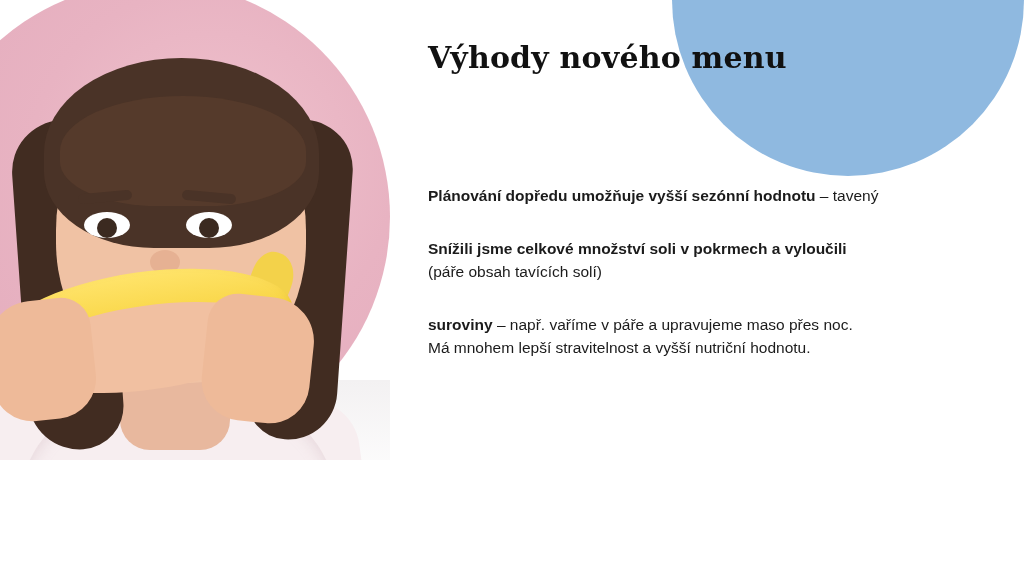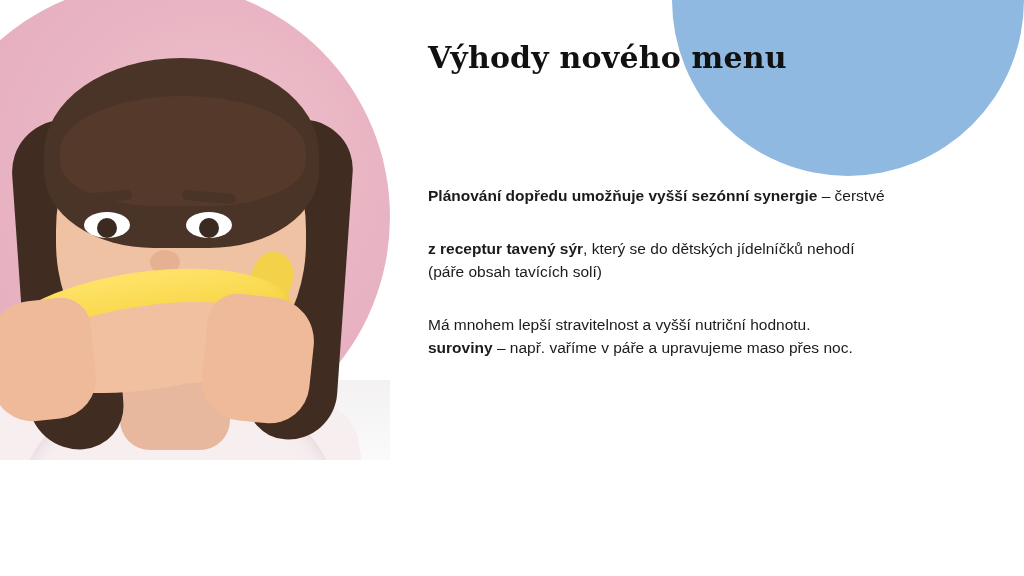--- a/index.html
+++ b/index.html
@@ -297,29 +297,29 @@
   </div>
 
   <div class="blue-shape"></div>
 
   <div class="content">
     <div class="slide-title">Výhody nového menu</div>
 
     <div class="bullets">
 
       <div class="bullet">
-        <p><span class="b">Plánování dopředu umožňuje vyšší sezónní synergie</span><span> – čerstvé</span></p>
+        <p><span class="b">Plánování dopředu umožňuje vyšší sezónní hodnotu</span><span> – tavený</span></p>
       </div>
 
       <div class="bullet">
-        <p><span class="b">z receptur tavený sýr</span><span>, který se do dětských jídelníčků nehodí</span></p>
+        <p><span class="b">Snížili jsme celkové množství soli v pokrmech a vyloučili</span></p>
         <p>(páře obsah tavících solí)</p>
       </div>
 
       <div class="bullet">
+        <p><span class="b">suroviny</span><span> – např. vaříme v páře a upravujeme maso přes noc.</span></p>
         <p>Má mnohem lepší stravitelnost a vyšší nutriční hodnotu.</p>
-        <p><span class="b">suroviny</span><span> – např. vaříme v páře a upravujeme maso přes noc.</span></p>
       </div>
 
     </div>
   </div>
 
 </div>
 
 </body></html>

